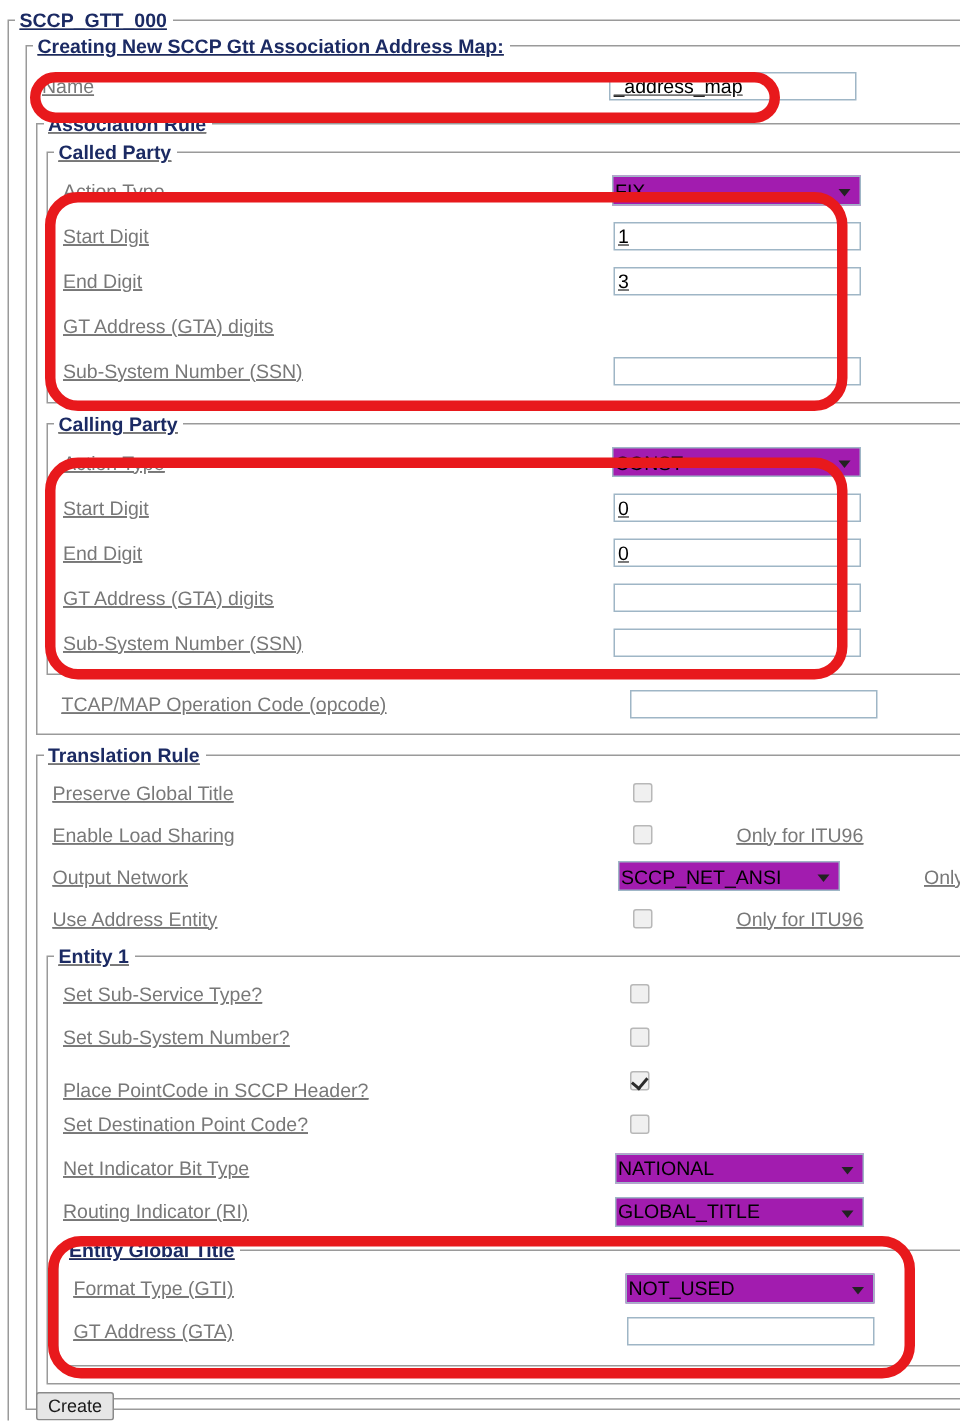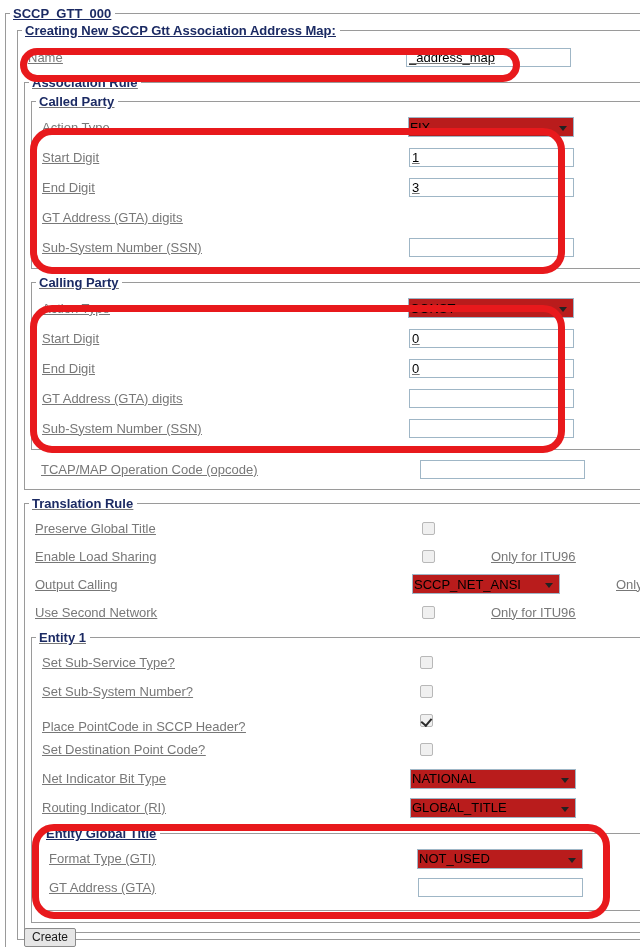--- a/index.html
+++ b/index.html
@@ -82,21 +82,21 @@
     font-family: "Liberation Sans", sans-serif;
     font-size: 13px;
     color: #000000;
     padding: 0 2px;
     outline: none;
   }
   select.sel {
     box-sizing: border-box;
     height: 20px;
     border: 1px solid #9fb6c6;
-    background: #b91c1c;
+    background: #a21caf;
     font-family: "Liberation Sans", sans-serif;
     font-size: 13px;
     color: #000000;
     padding: 0 1px;
     -webkit-appearance: none;
     -moz-appearance: none;
     appearance: none;
     outline: none;
   }
   .selwrap { position: relative; display: inline-block; }
@@ -254,31 +254,31 @@
         <span class="cbx"></span>
       </div>
 
       <div class="row" style="height:28px;">
         <span class="lbl" style="width:339px;">Enable Load Sharing</span>
         <span class="cbx"></span>
         <span class="note">Only for ITU96</span>
       </div>
 
       <div class="row" style="height:28px;">
-        <span class="lbl" style="width:329px;">Output Calling</span>
+        <span class="lbl" style="width:329px;">Output Network</span>
         <span class="selwrap">
           <select class="sel" style="width:148px;">
             <option>SCCP_NET_ANSI</option>
           </select>
         </span>
         <span class="note">Only for ITU96</span>
       </div>
 
       <div class="row" style="height:28px;">
-        <span class="lbl" style="width:339px;">Use Second Network</span>
+        <span class="lbl" style="width:339px;">Use Address Entity</span>
         <span class="cbx"></span>
         <span class="note">Only for ITU96</span>
       </div>
 
       <fieldset style="margin:4px 6px 4px 6px; padding:3px 0 5px 0;">
         <legend class="plain">Entity 1</legend>
 
         <div class="row" style="height:29px;">
           <span class="lbl" style="width:330px;">Set Sub-Service Type?</span>
           <span class="cbx"></span>

